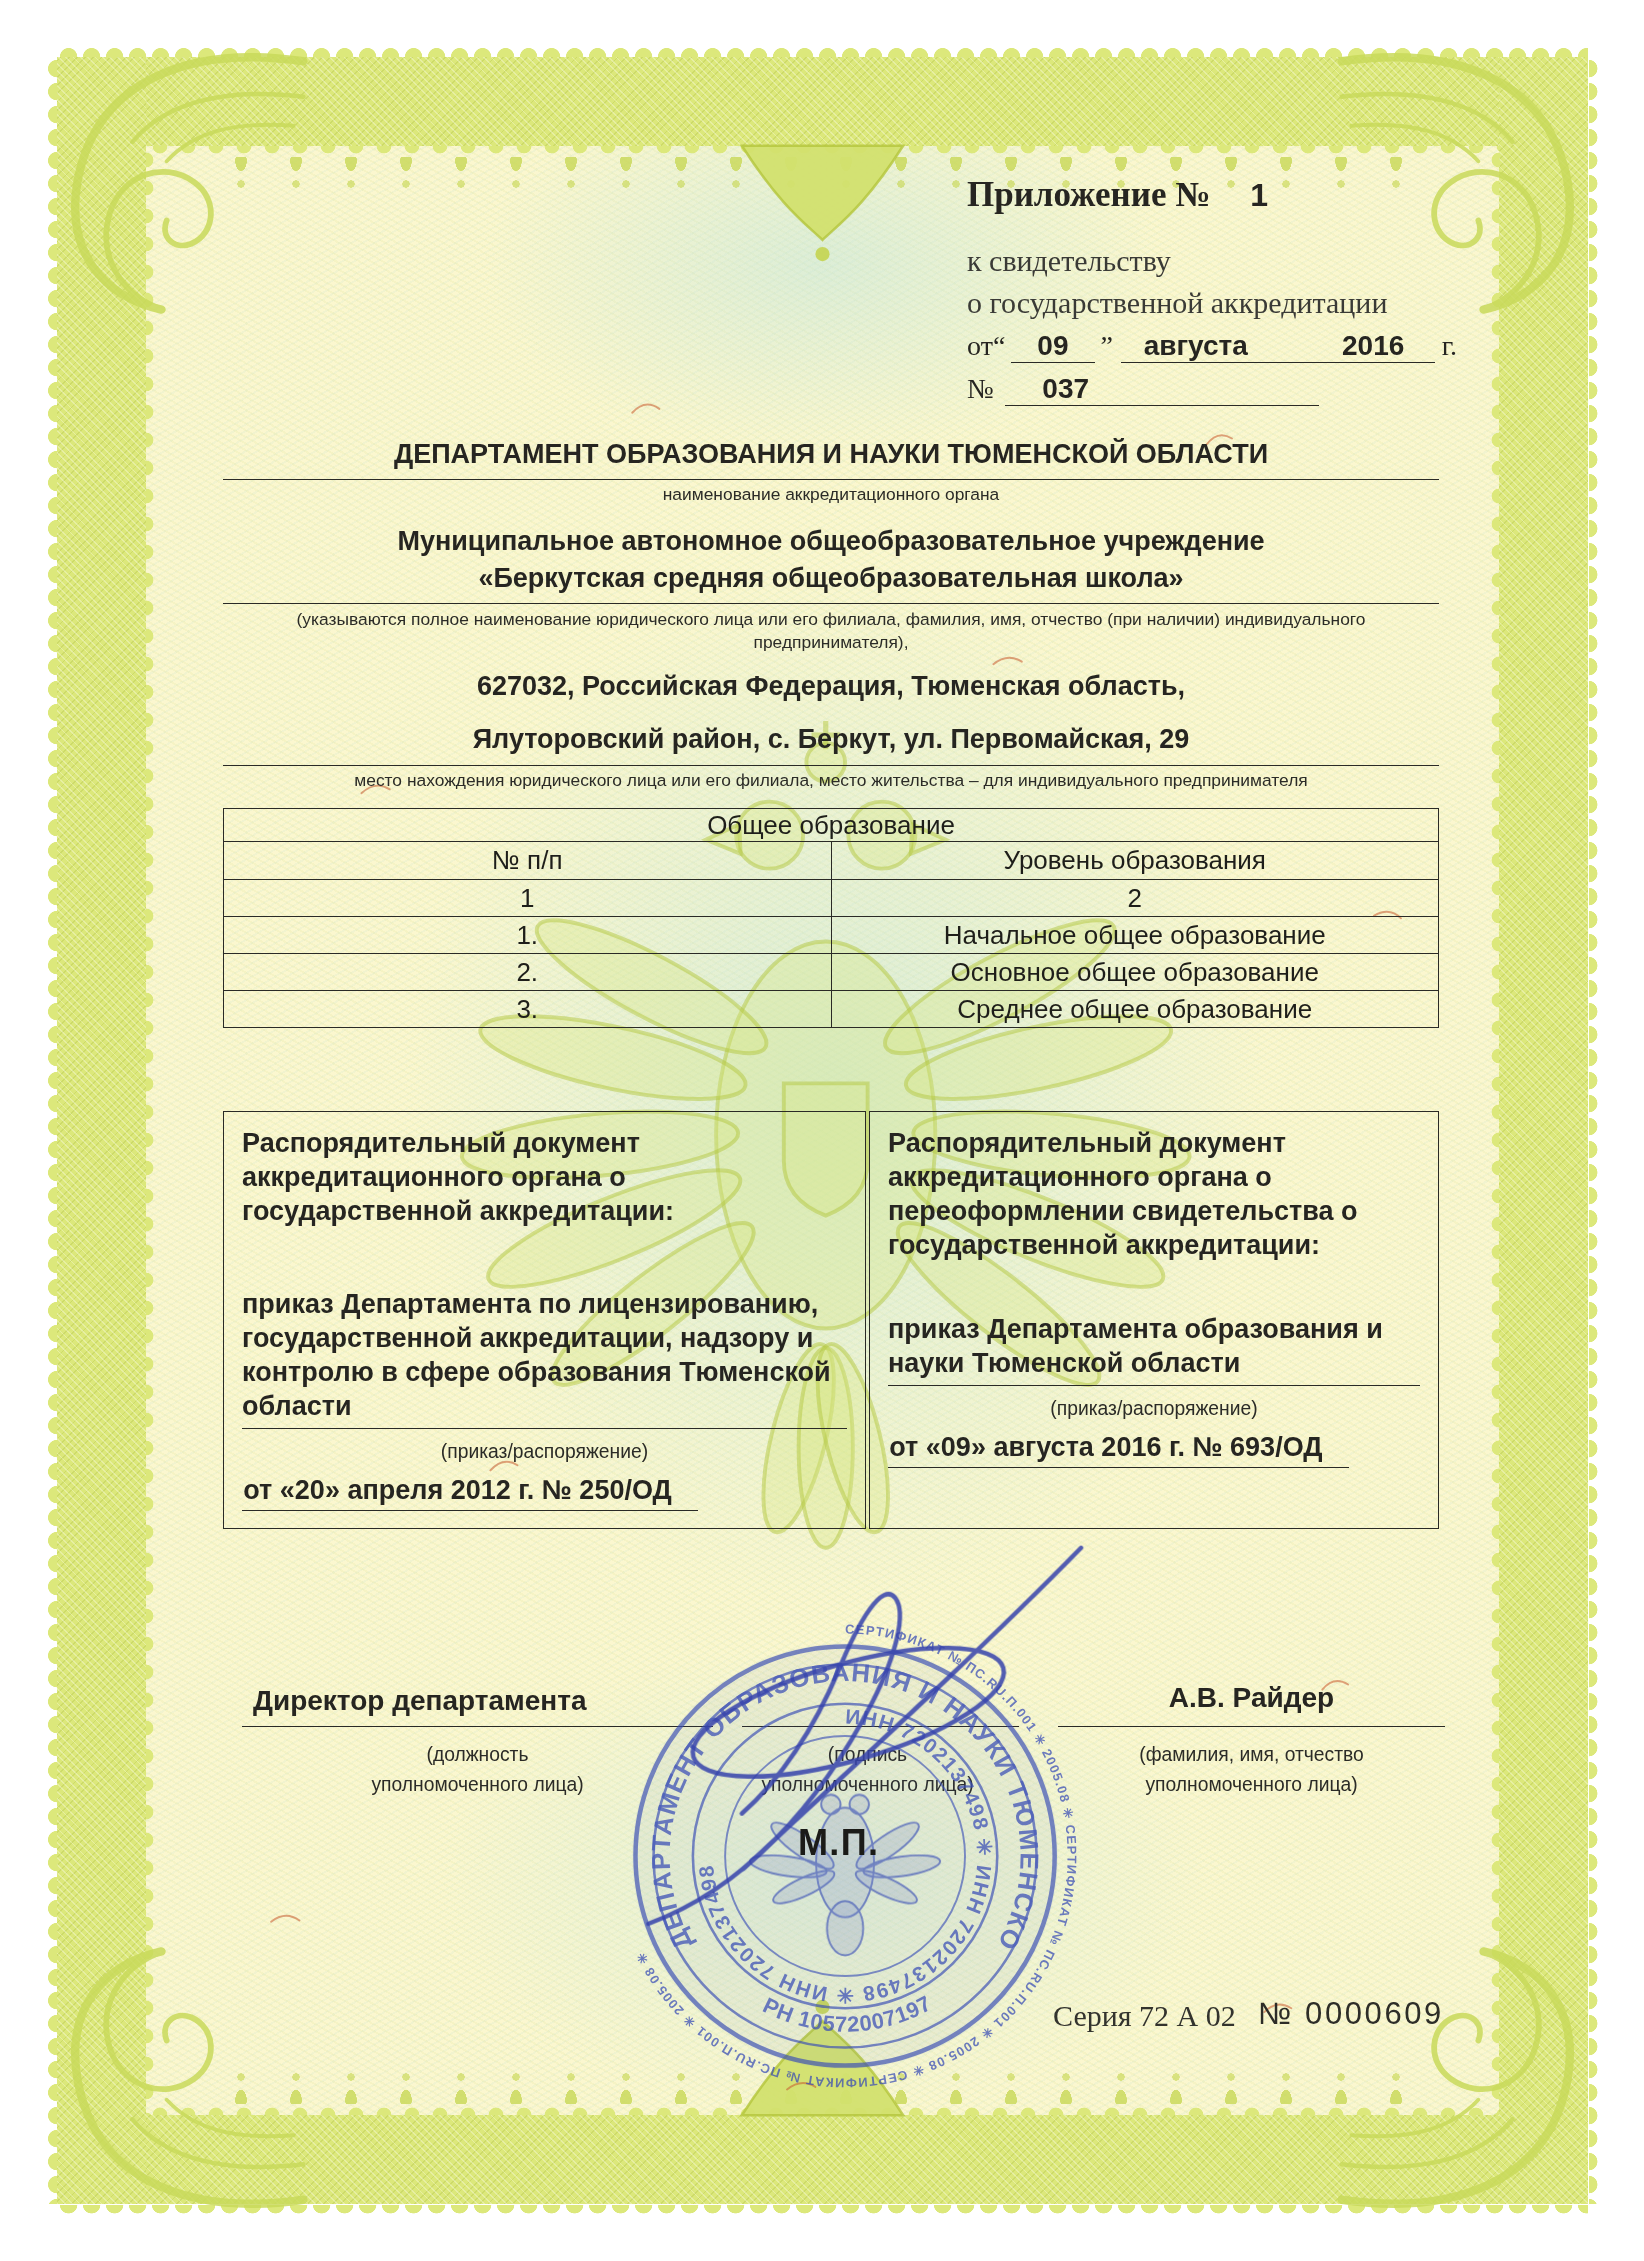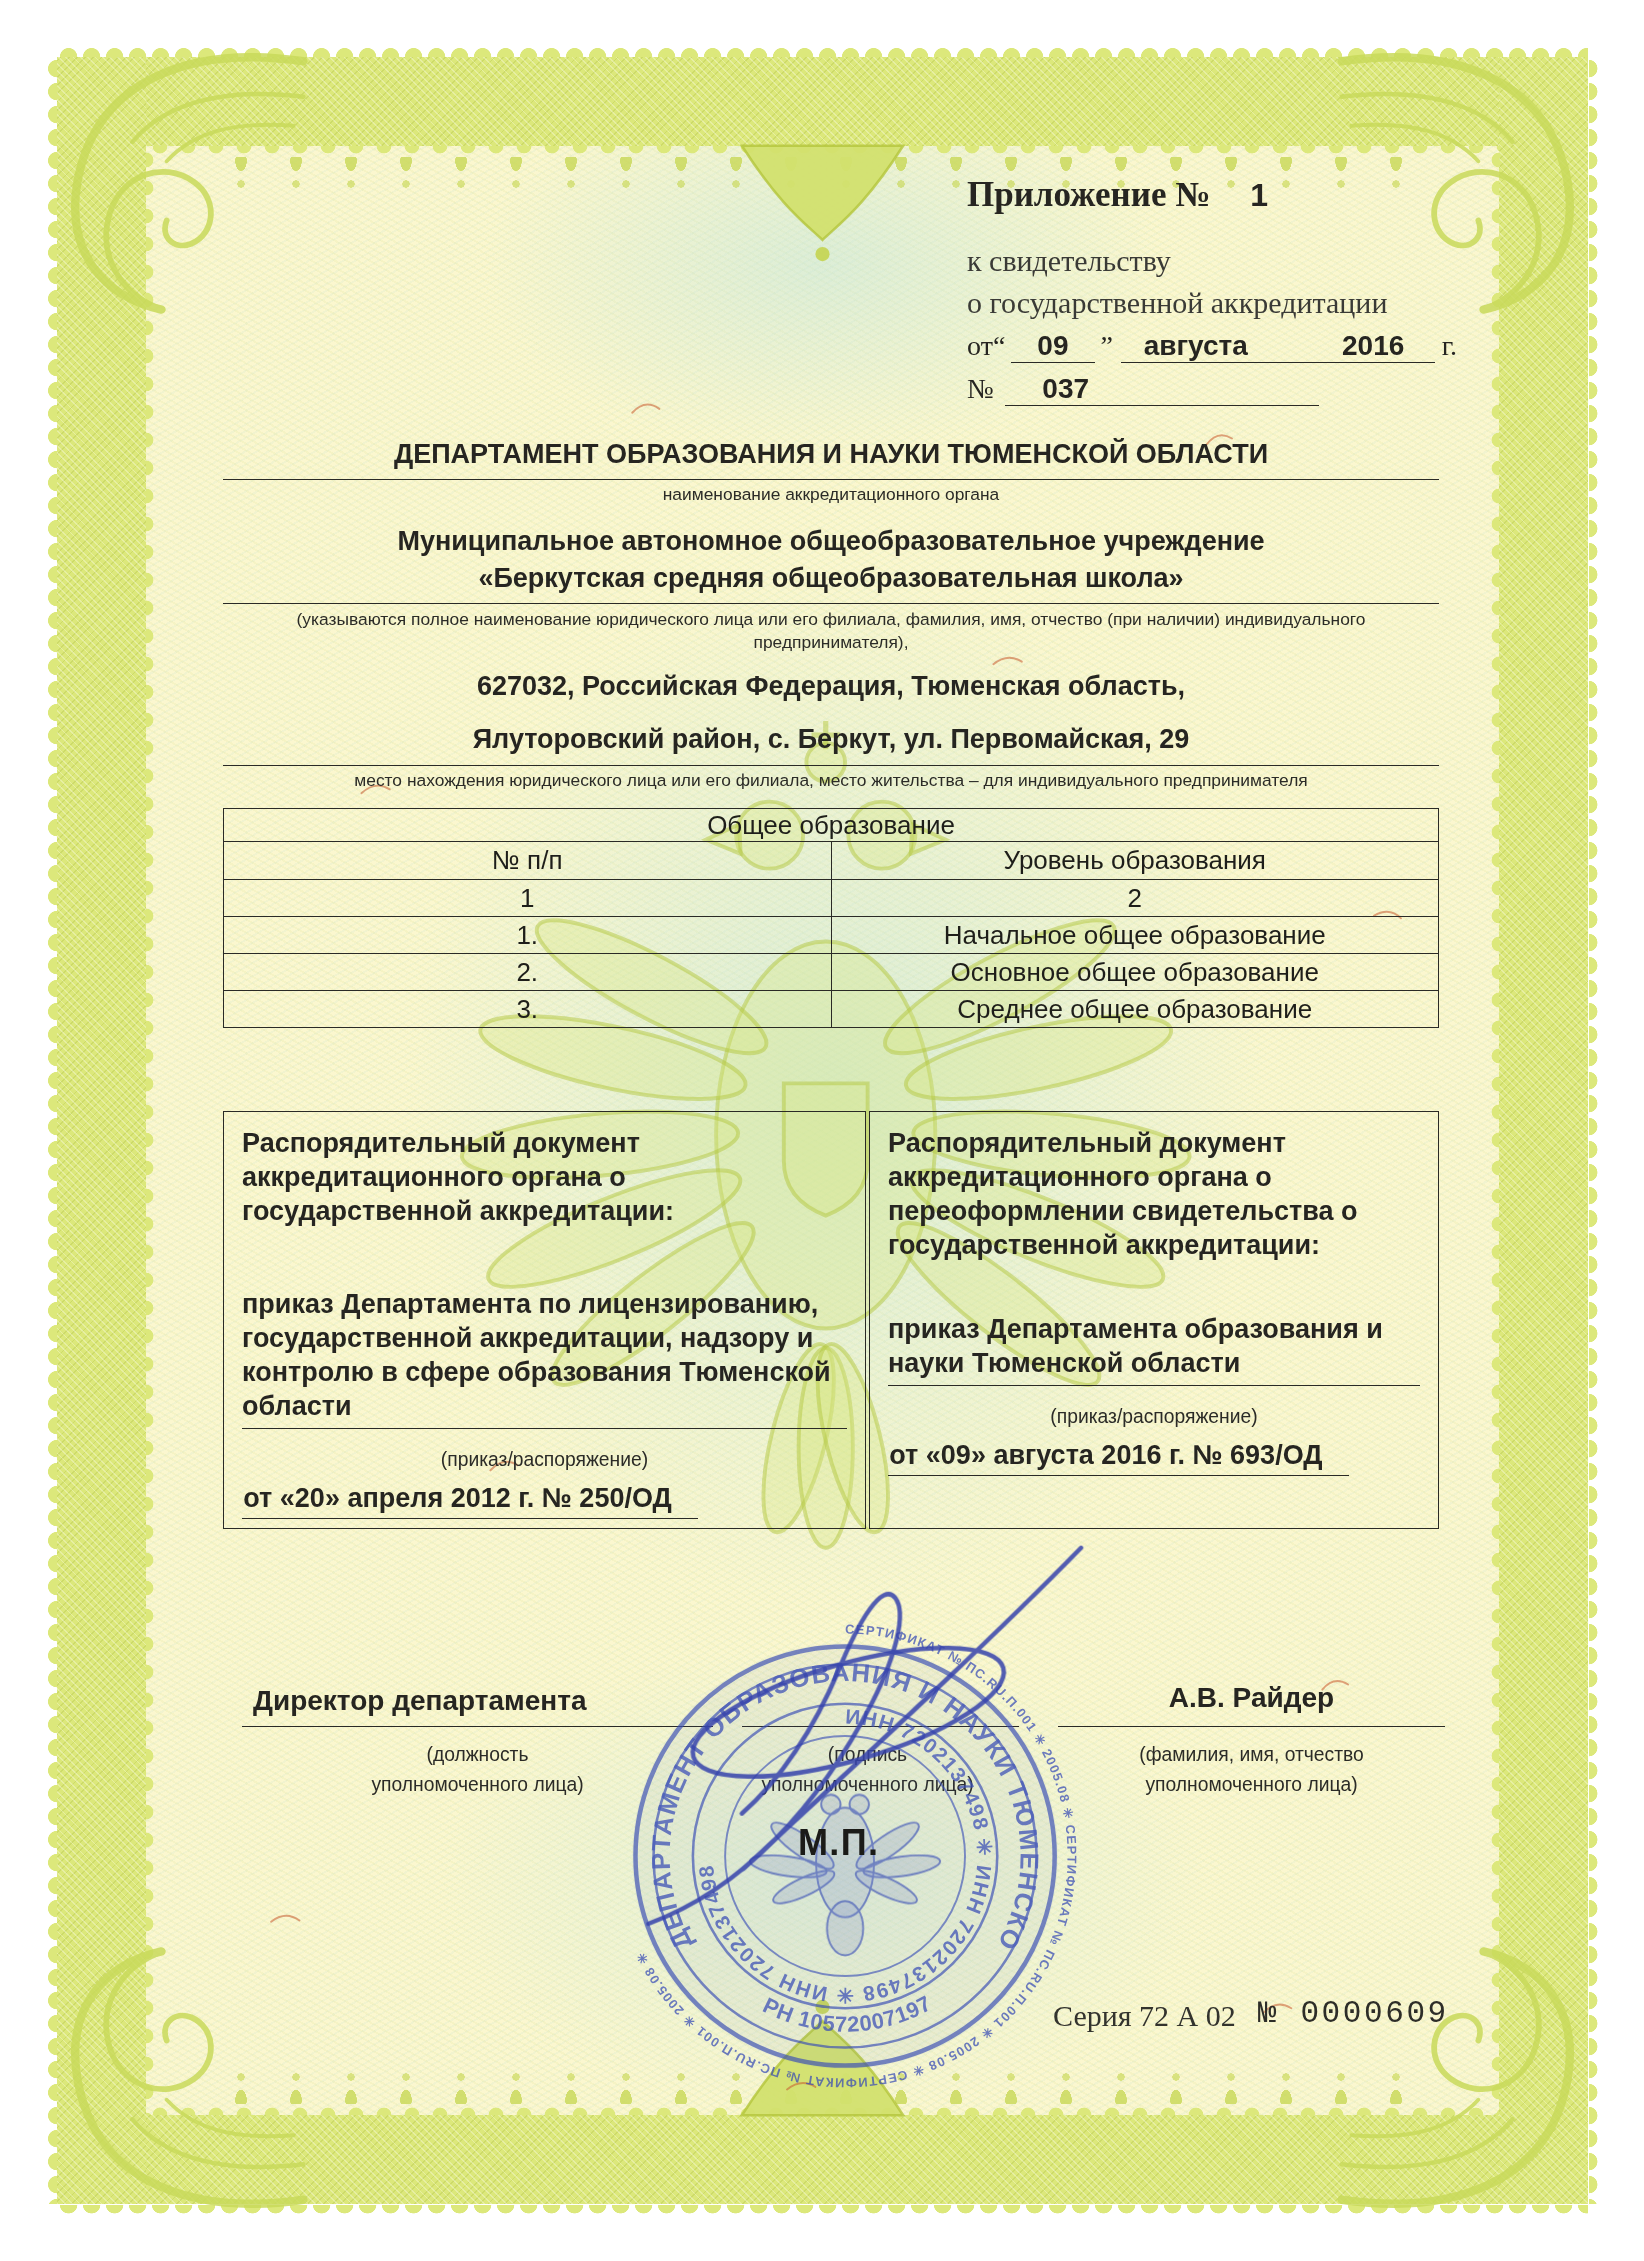--- a/index.html
+++ b/index.html
@@ -109,38 +109,38 @@
   
   .boxes{position:absolute;left:223px;top:1111px;width:1216px;height:418px;display:flex;gap:3px;}
   .order-box{border:1.9px solid #2a2a26;box-sizing:border-box;padding:14px 18px;display:flex;flex-direction:column;}
   .order-box.left{width:643px;}
   .order-box.right{flex:1;}
   .ob-heading{font-weight:700;font-size:27px;line-height:34px;}
   .ob-spacer{flex:0 0 59px;}
   .order-box.right .ob-spacer{flex:0 0 50px;}
   .ob-text{font-weight:700;font-size:27px;line-height:34px;}
   .ob-rule{border-top:1.9px solid #2a2a26;margin-top:5.2px;}
-  .ob-caption{font-size:19.3px;text-align:center;margin-top:20px;color:#2b2b27;}
+  .ob-caption{font-size:19.3px;text-align:center;margin-top:12px;color:#2b2b27;}
   .ob-date{font-weight:700;font-size:27px;margin-top:11.6px;width:fit-content;padding:0 26px 3.9px 1.3px;border-bottom:1.9px solid #2a2a26;}
 
   
   .role-label{position:absolute;left:253px;top:1685px;font-weight:700;font-size:28px;}
   .name-label{position:absolute;left:1058px;top:1682px;width:387px;text-align:center;font-weight:700;font-size:28px;}
   .sig-line{position:absolute;top:1726px;height:0;border-top:1.9px solid #2a2a26;}
   .line-role{left:242px;width:471px;}
   .line-sign{left:742px;width:277px;}
   .line-name{left:1058px;width:387px;}
   .sig-caption{position:absolute;top:1740px;text-align:center;font-size:19.3px;line-height:30px;color:#2b2b27;}
   .cap-role{left:242px;width:471px;}
   .cap-sign{left:687px;width:361px;}
   .cap-name{left:1058px;width:387px;}
 
   
   .f-series{position:absolute;left:1053px;top:1999px;font-family:"Liberation Serif",serif;font-size:30px;color:#33332e;}
-  .f-number{position:absolute;left:1258px;top:1996px;font-family:Liberation Mono, monospace;font-size:31px;letter-spacing:2.6px;color:#2d2d28;}
+  .f-number{position:absolute;left:1258px;top:1996px;font-family:Liberation Sans, sans-serif;font-size:31px;letter-spacing:2.6px;color:#2d2d28;}
 
   
   .seal-ring-text{font-family:"Liberation Sans",sans-serif;font-weight:700;fill:var(--seal_blue);opacity:.82;}
   .mp-label{font-family:"Liberation Sans",sans-serif;font-weight:700;fill:#1b1b18;}
 </style>
 </head>
 <body>
 
 <div class="page">
 

